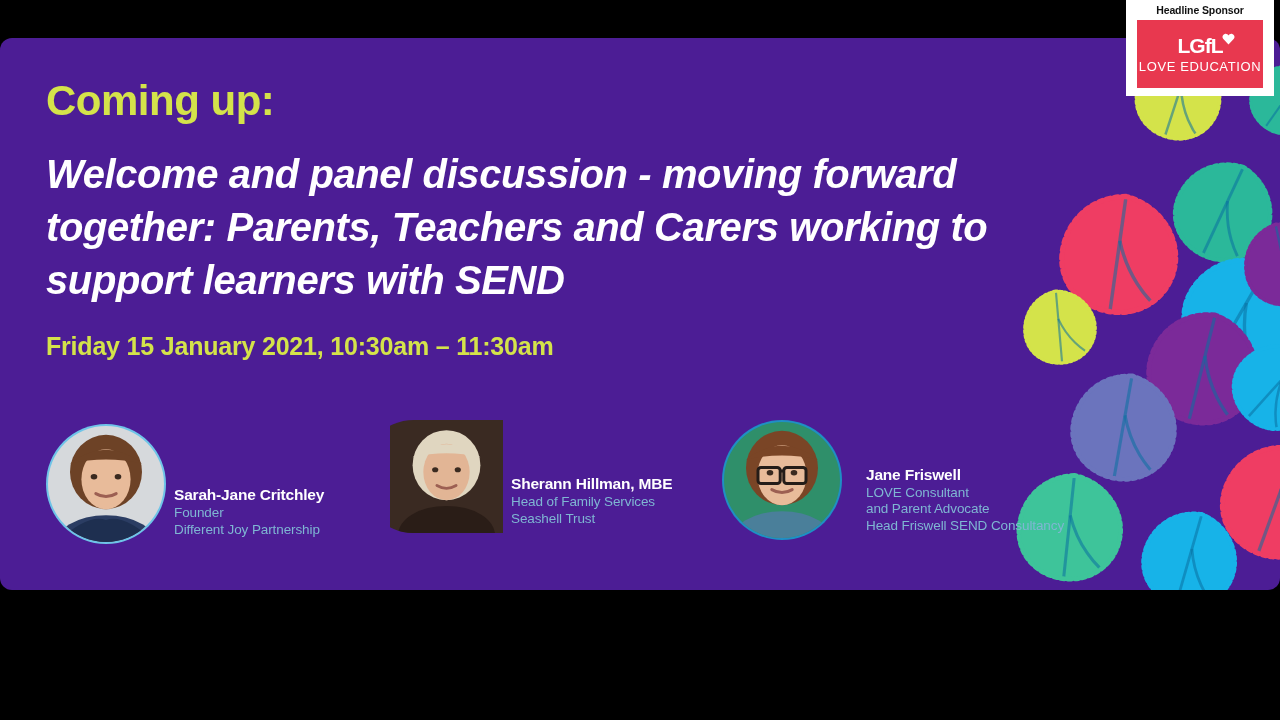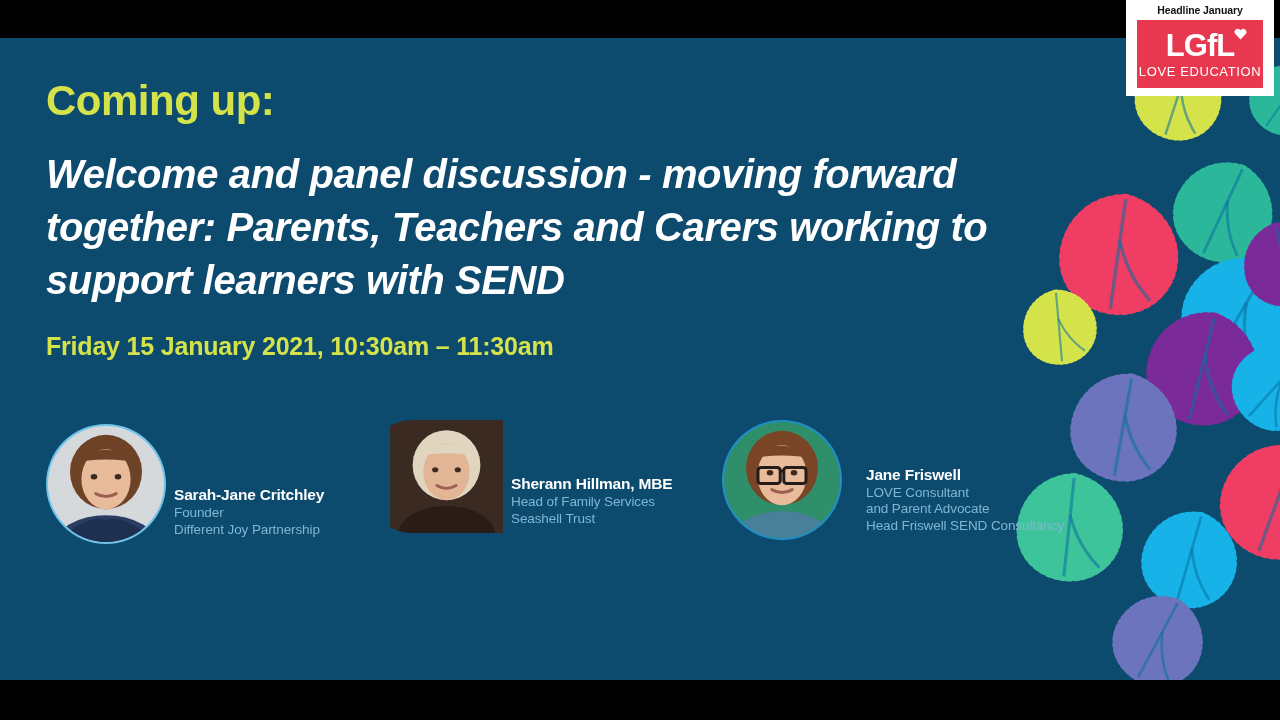--- a/index.html
+++ b/index.html
@@ -28,23 +28,24 @@
     z-index: 40;
   }
   .letterbox.top { top: 0; height: 38px; }
   .letterbox.bottom { bottom: 0; height: 40px; }
 
   #slide {
     position: absolute;
     left: 0;
     top: 38px;
     width: 1280px;
-    height: 642px;
-    background: #0c4a6e;
+    height: 552px;
+    background: #4c1d95;
     overflow: hidden;
+    border-radius: 12px;
   }
 
   
   #leaves {
     position: absolute;
     right: 0;
     top: 0;
     width: 290px;
     height: 642px;
     overflow: hidden;
@@ -186,21 +187,21 @@
     height: 68px;
     background: #e8384f;
     position: relative;
     display: flex;
     flex-direction: column;
     align-items: center;
     justify-content: center;
   }
   #sponsor-logo-mark {
     color: #ffffff;
-    font-size: 31px;
+    font-size: 21px;
     font-weight: bold;
     line-height: 1;
     letter-spacing: -1px;
     position: relative;
   }
   #sponsor-heart {
     position: absolute;
     right: -13px;
     top: -2px;
     width: 13px;
@@ -531,21 +532,21 @@
             <div class="speaker-role">LOVE Consultant</div>
             <div class="speaker-role">and Parent Advocate</div>
             <div class="speaker-role">Head Friswell SEND Consultancy</div>
           </div>
         </div>
       </div>
 
   </div>
 
   <div id="sponsor">
-    <div id="sponsor-label">Headline January</div>
+    <div id="sponsor-label">Headline Sponsor</div>
     <div id="sponsor-logo">
       <div id="sponsor-logo-mark">
         <span>LGfL</span>
         <svg id="sponsor-heart" viewBox="0 0 24 22">
           <path d="M12 21 L2.5 11.2 C-0.5 8 1 3 5 1.6 C8 0.6 10.8 2.4 12 4.6 C13.2 2.4 16 0.6 19 1.6 C23 3 24.5 8 21.5 11.2 Z" fill="#ffffff"></path>
         </svg>
       </div>
       <div id="sponsor-tagline">LOVE EDUCATION</div>
     </div>
   </div>

